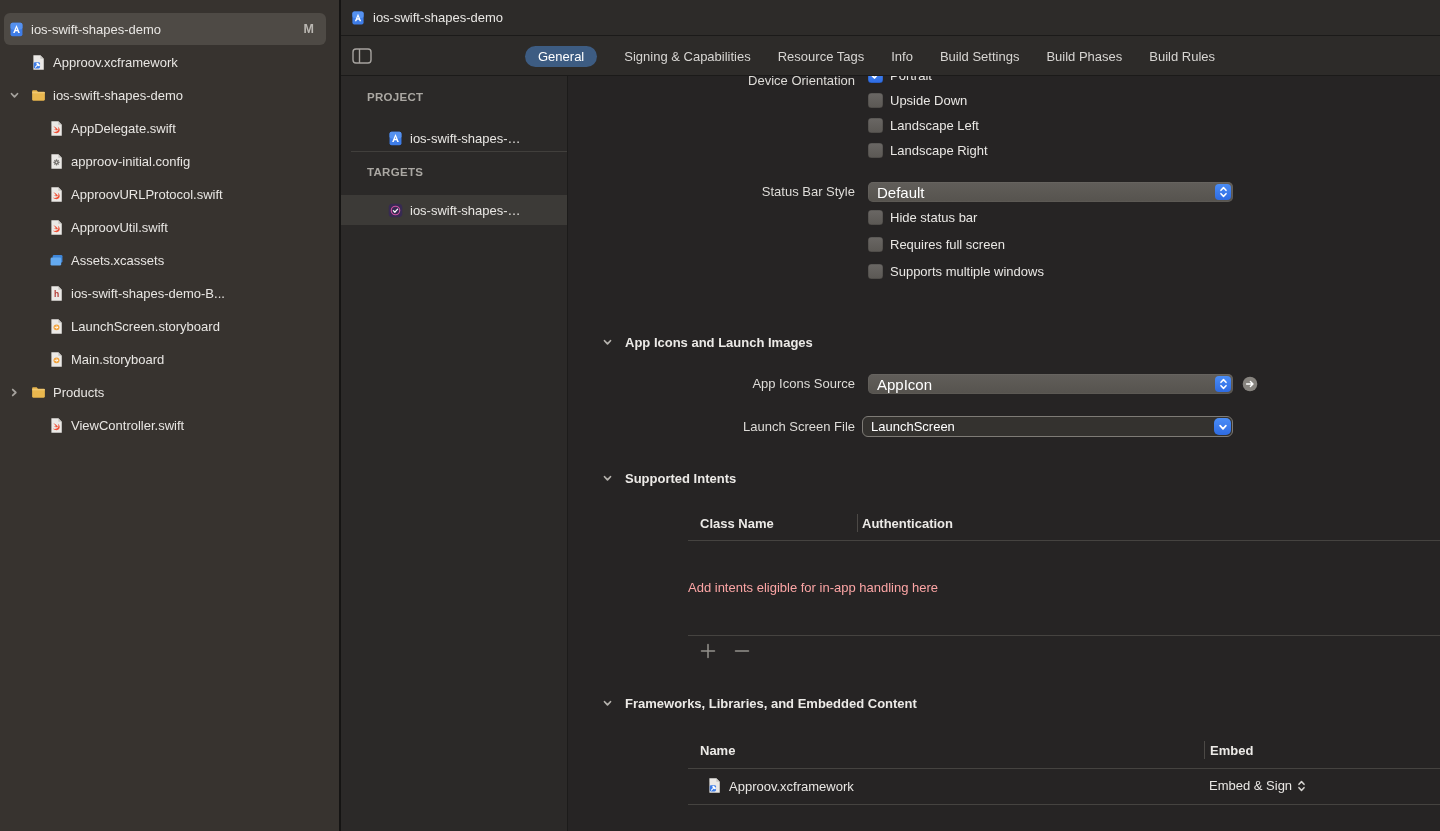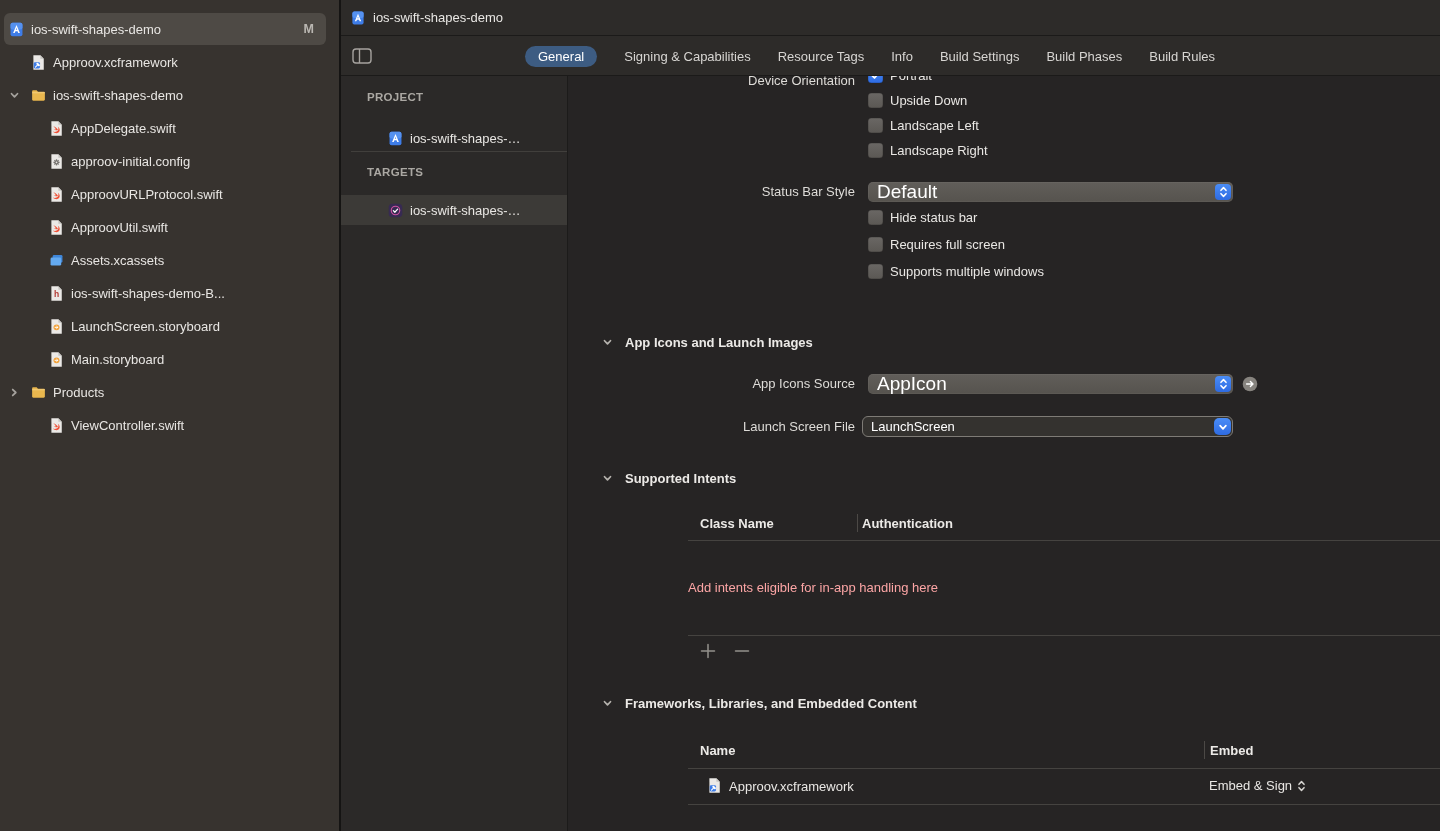--- a/index.html
+++ b/index.html
@@ -51,21 +51,21 @@
   .content{flex:1;position:relative;overflow:hidden;background:#262424;}
   .flabel{position:absolute;left:0;width:287px;text-align:right;font-size:13px;color:#dedcd8;}
   .cbrow{position:absolute;left:300px;display:flex;align-items:flex-start;gap:7px;}
   .cbrow .lbl{font-size:13px;color:#e9e7e4;}
   .cb{width:15px;height:15px;border-radius:3.5px;background:linear-gradient(#6a6764,#5b5854);
       box-shadow:inset 0 0 0 .5px rgba(0,0,0,.25);display:flex;align-items:center;justify-content:center;}
   .cb.on{background:linear-gradient(#4a8df7,#2e6be2);}
   .cb svg{width:11px;height:11px;}
 
   .popup{position:absolute;height:20px;border-radius:5px;background:linear-gradient(#615e5a,#56534e);
-         color:#fff;font-size:19px;display:flex;align-items:center;padding-left:9px;
+         color:#fff;font-size:15px;display:flex;align-items:center;padding-left:9px;
          box-shadow:inset 0 0 0 .5px rgba(255,255,255,.08);}
   .stepper{position:absolute;right:2px;top:2px;width:16px;height:16px;border-radius:4px;
            background:linear-gradient(#4a8df7,#2e6be2);display:flex;align-items:center;justify-content:center;}
   .combo{position:absolute;height:21px;border-radius:6px;background:#34322f;border:1px solid #7e7b76;
          color:#fff;font-size:13px;display:flex;align-items:center;padding-left:8px;}
   .cbtn{position:absolute;right:1px;top:1px;width:17px;height:17px;border-radius:5px;
         background:linear-gradient(#4a8df7,#2e6be2);display:flex;align-items:center;justify-content:center;}
   .jump-btn{position:absolute;width:16px;height:16px;}
 
   .shead{position:absolute;left:34px;display:flex;align-items:center;gap:12px;

